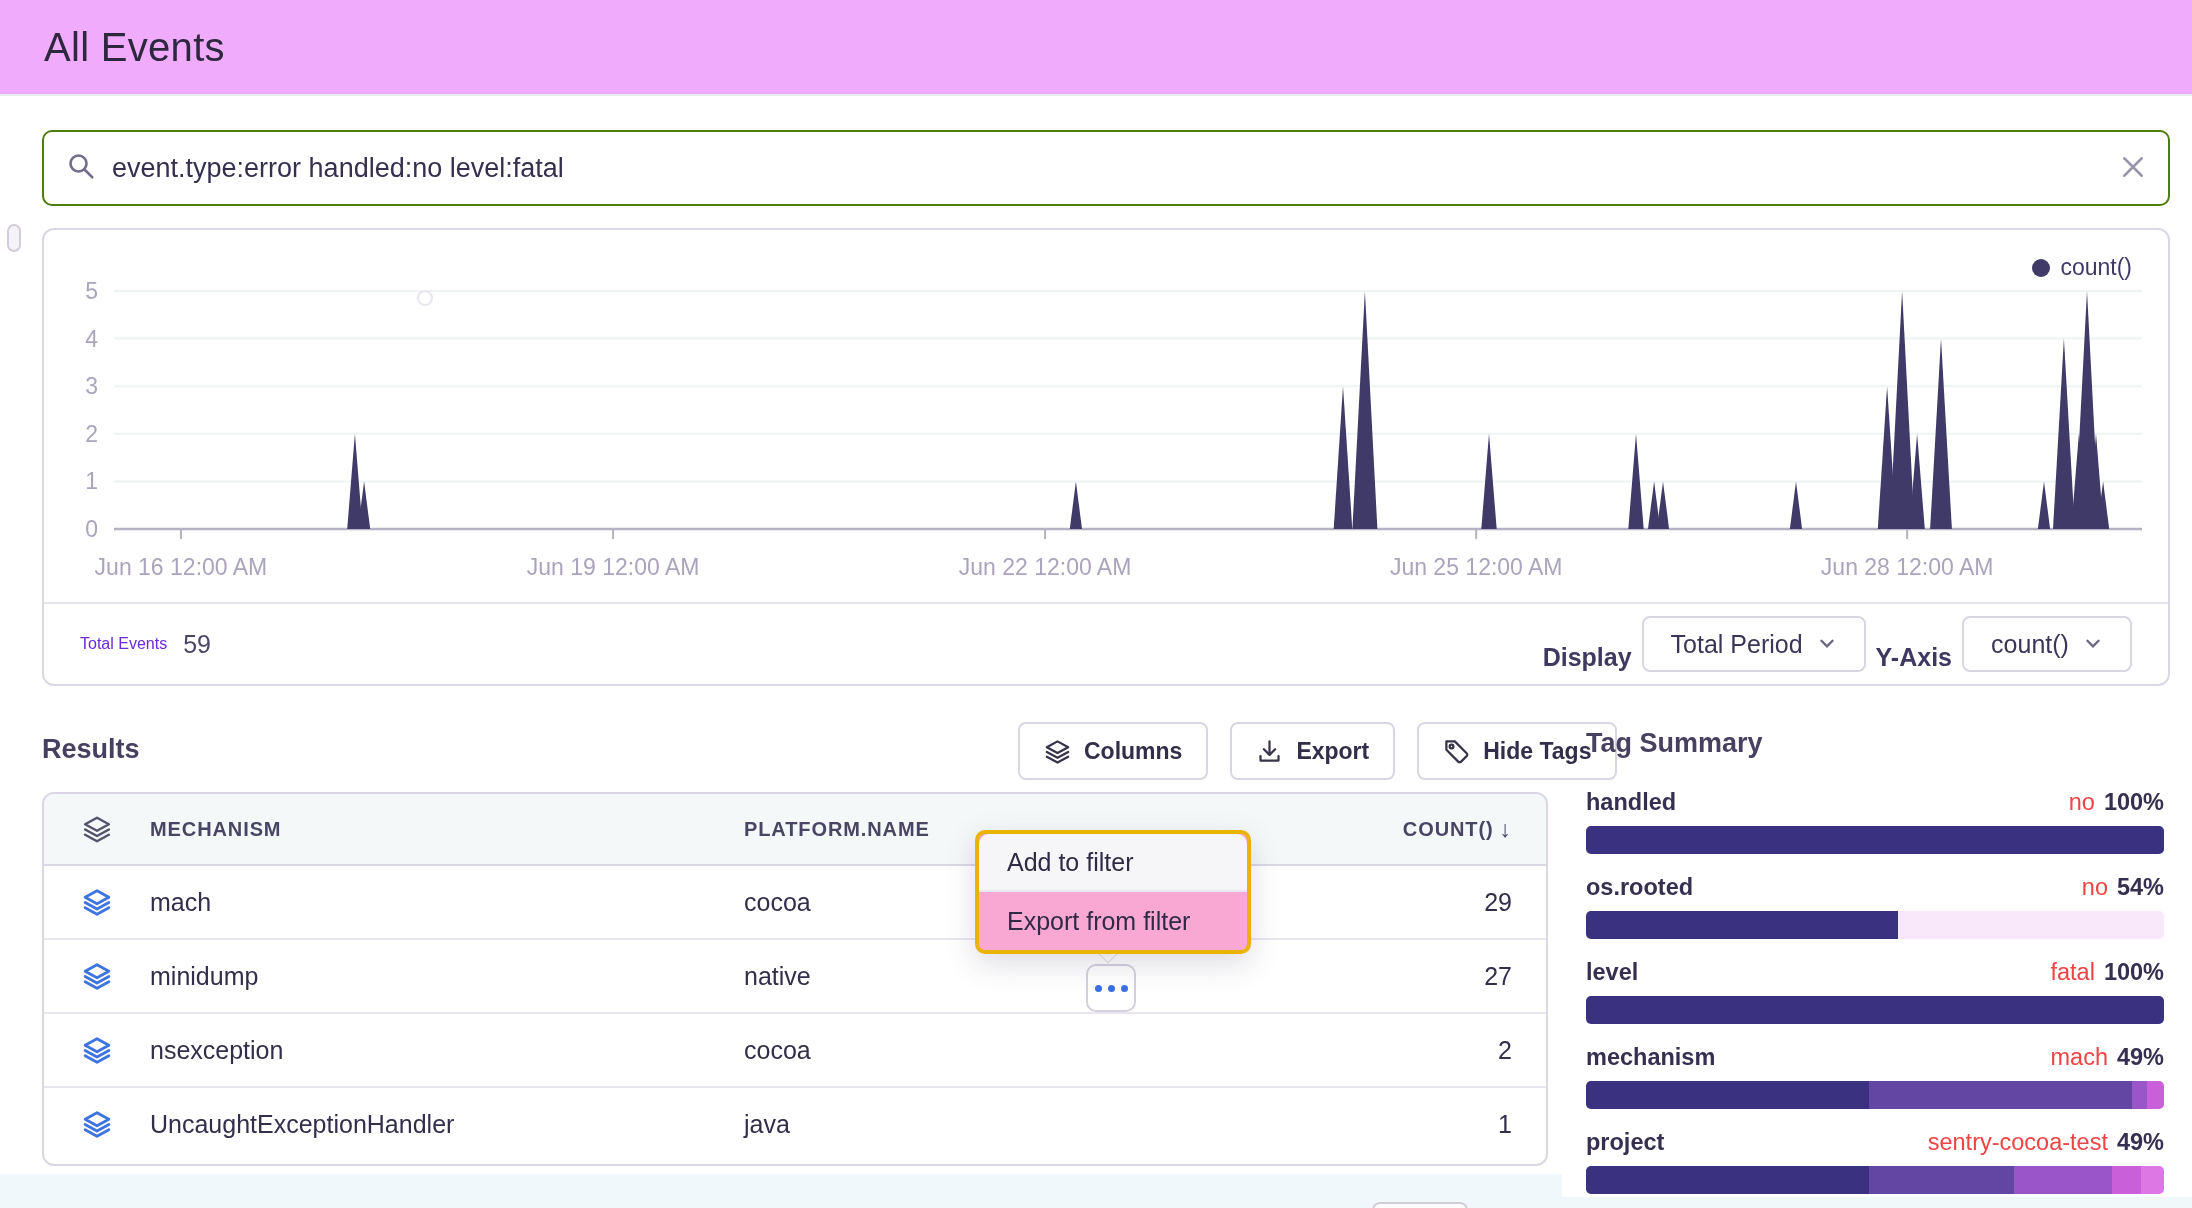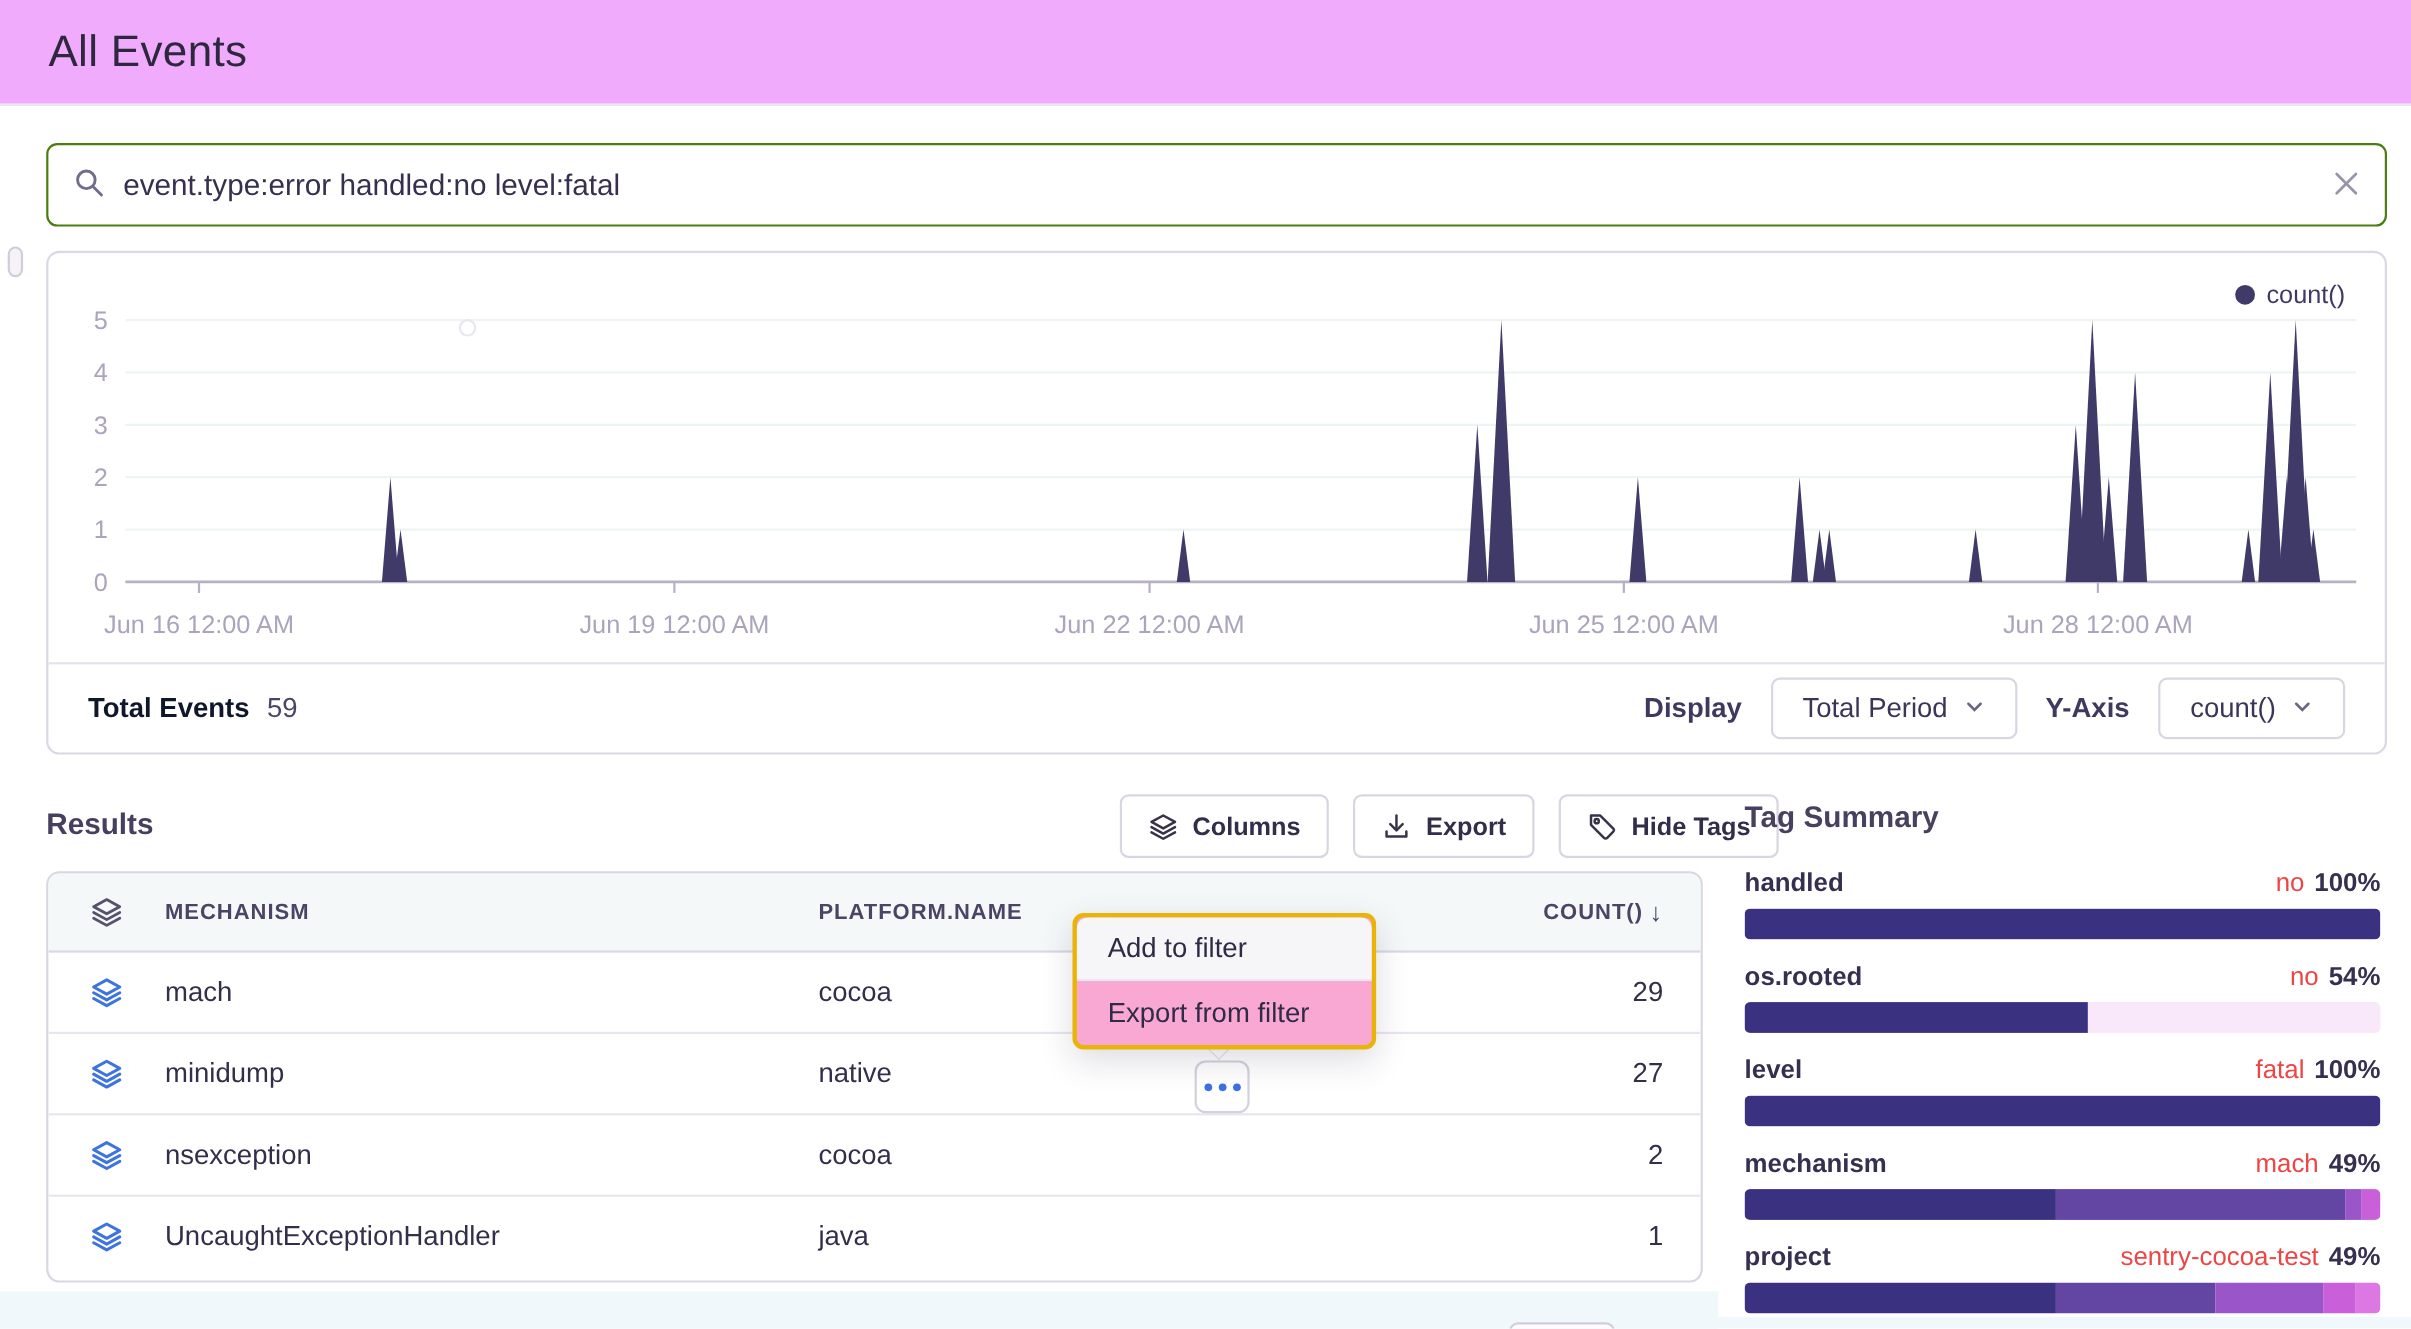--- a/index.html
+++ b/index.html
@@ -26,23 +26,23 @@
   .chart-card { position:absolute; left:42px; top:228px; width:2128px; height:458px;
     background:#fff; border:2px solid #DCD7E4; border-radius:12px; }
   .chart-legend { position:absolute; right:36px; top:24px; display:flex; align-items:center; gap:10px; z-index:2; cursor:pointer; }
   .legend-dot { width:18px; height:18px; border-radius:50%; background:#3F3A68; }
   .legend-label { font-size:23px; color:#3F3965; }
   .chart-svg { position:absolute; left:0; top:0; }
   .chart-svg text { font-family:"Liberation Sans", sans-serif; }
 
   .chart-footer { position:absolute; left:0; right:0; top:372px; height:82px;
     border-top:2px solid #E6E2EB; display:flex; align-items:center; padding:0 36px; }
-  .te-label { font-size:25px; font-weight:700; color:#0f172a; }
+  .te-label { font-size:16px; font-weight:400; color:#6d28d9; }
   .te-value { font-size:25px; color:#4B4566; margin-left:16px; }
-  .footer-right { margin-left:auto; display:flex; align-items:center; gap:26px; }
+  .footer-right { margin-left:auto; display:flex; align-items:flex-end; gap:10px; }
   .ctl-label { font-size:25px; font-weight:700; color:#3F3960; }
   .dd-btn { height:56px; border:2px solid #DAD5E2; border-radius:8px; background:#fff; cursor:pointer;
     display:flex; align-items:center; justify-content:center; gap:14px; font-size:25px; color:#3B3558;
     font-family:"Liberation Sans", sans-serif; }
   .dd-btn.wide { width:224px; } .dd-btn.narrow { width:170px; }
   .chev { color:#6B6483; }
 
   
   .results-heading { position:absolute; left:42px; top:734px; font-size:27px; font-weight:700; color:#463F60; }
   .toolbar { position:absolute; left:1018px; top:722px; display:flex; gap:22px; }

